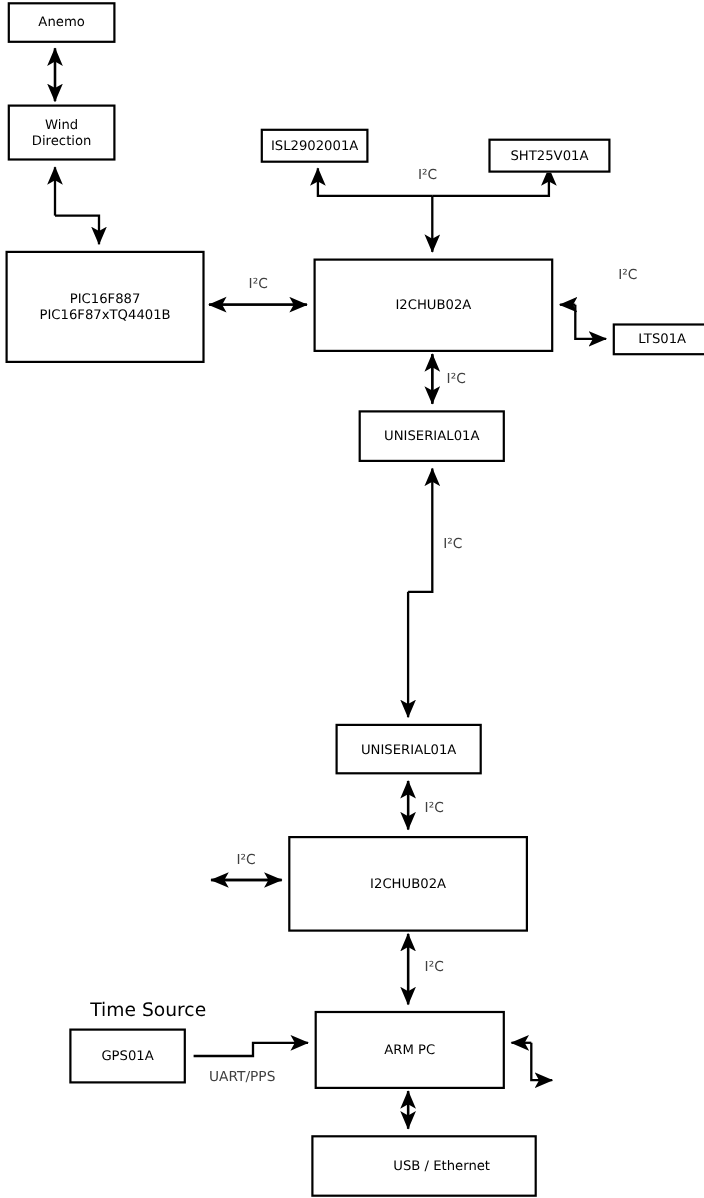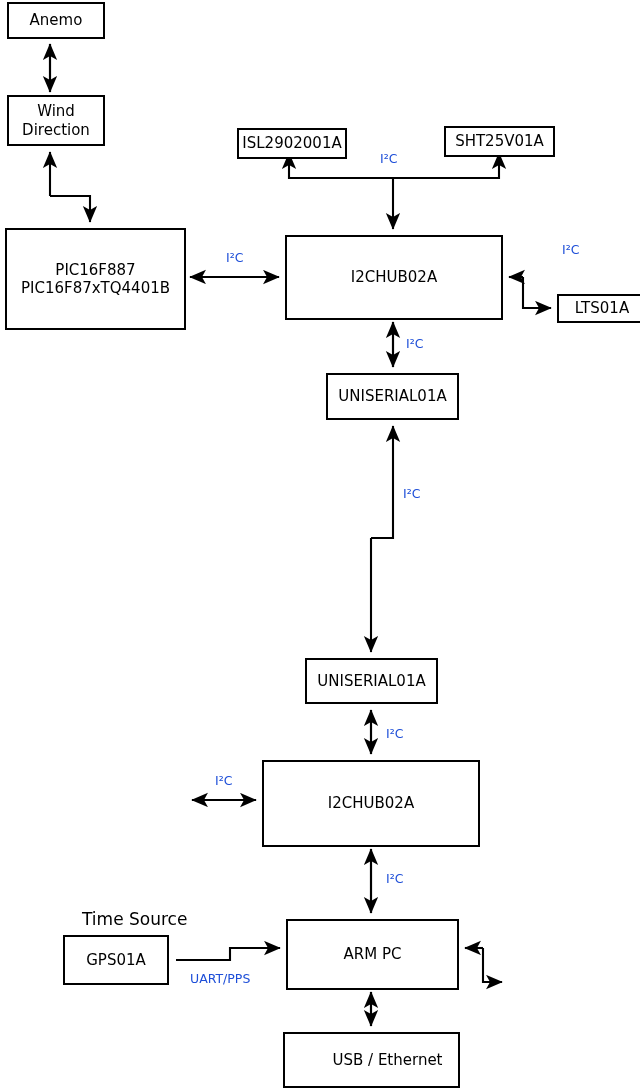--- a/index.html
+++ b/index.html
@@ -22,27 +22,27 @@
     position:absolute;
     box-sizing:border-box;
     border:2px solid #000000;
     background:#ffffff;
     display:flex;
     align-items:center;
     justify-content:center;
     text-align:center;
     line-height:1.22;
     color:#000000;
-    font-size:15px;
+    font-size:12px;
     z-index:2;
     white-space:pre-line;
   }
   .edge-label{
     position:absolute;
-    color:#1d4ed8;
+    color:#404040;
     font-size:12.5px;
     line-height:1.1;
     white-space:nowrap;
     z-index:3;
     background:transparent;
   }
   .free-label{
     position:absolute;
     color:#000000;
     font-size:17px;
@@ -106,41 +106,41 @@
   </svg>
 
   <div class="node" style="left:7px;top:2px;width:98px;height:37px;">Anemo</div>
 
   <div class="node" style="left:7px;top:95px;width:98px;height:51px;">Wind
 Direction</div>
 
   <div class="node" style="left:5px;top:228px;width:181px;height:102px;">PIC16F887
 PIC16F87xTQ4401B</div>
 
-  <div class="node" style="left:237px;top:128px;width:110px;height:31px;">ISL2902001A</div>
+  <div class="node" style="left:237px;top:117px;width:98px;height:31px;">ISL2902001A</div>
 
   <div class="node" style="left:444px;top:126px;width:111px;height:31px;">SHT25V01A</div>
 
   <div class="node" style="left:285px;top:235px;width:218px;height:85px;">I2CHUB02A</div>
 
   <div class="node" style="left:557px;top:294px;width:90px;height:29px;">LTS01A</div>
 
   <div class="node" style="left:326px;top:373px;width:133px;height:47px;">UNISERIAL01A</div>
 
   <div class="node" style="left:305px;top:658px;width:133px;height:46px;">UNISERIAL01A</div>
 
   <div class="node" style="left:262px;top:760px;width:218px;height:87px;">I2CHUB02A</div>
 
 
   <div class="node" style="left:63px;top:935px;width:106px;height:50px;">GPS01A</div>
 
   <div class="node" style="left:286px;top:919px;width:173px;height:71px;">ARM PC</div>
 
 
-  <div class="node" style="left:283px;top:1032px;width:177px;height:56px;padding-left:32px;">USB / Ethernet</div>
+  <div class="node" style="left:283px;top:1032px;width:205px;height:56px;padding-left:32px;">USB / Ethernet</div>
 
   <div class="edge-label" style="left:380px;top:152px;">I²C</div>
 
   <div class="edge-label" style="left:226px;top:251px;">I²C</div>
 
   <div class="edge-label" style="left:562px;top:243px;">I²C</div>
 
   <div class="edge-label" style="left:406px;top:337px;">I²C</div>
 
   <div class="edge-label" style="left:403px;top:487px;">I²C</div>

